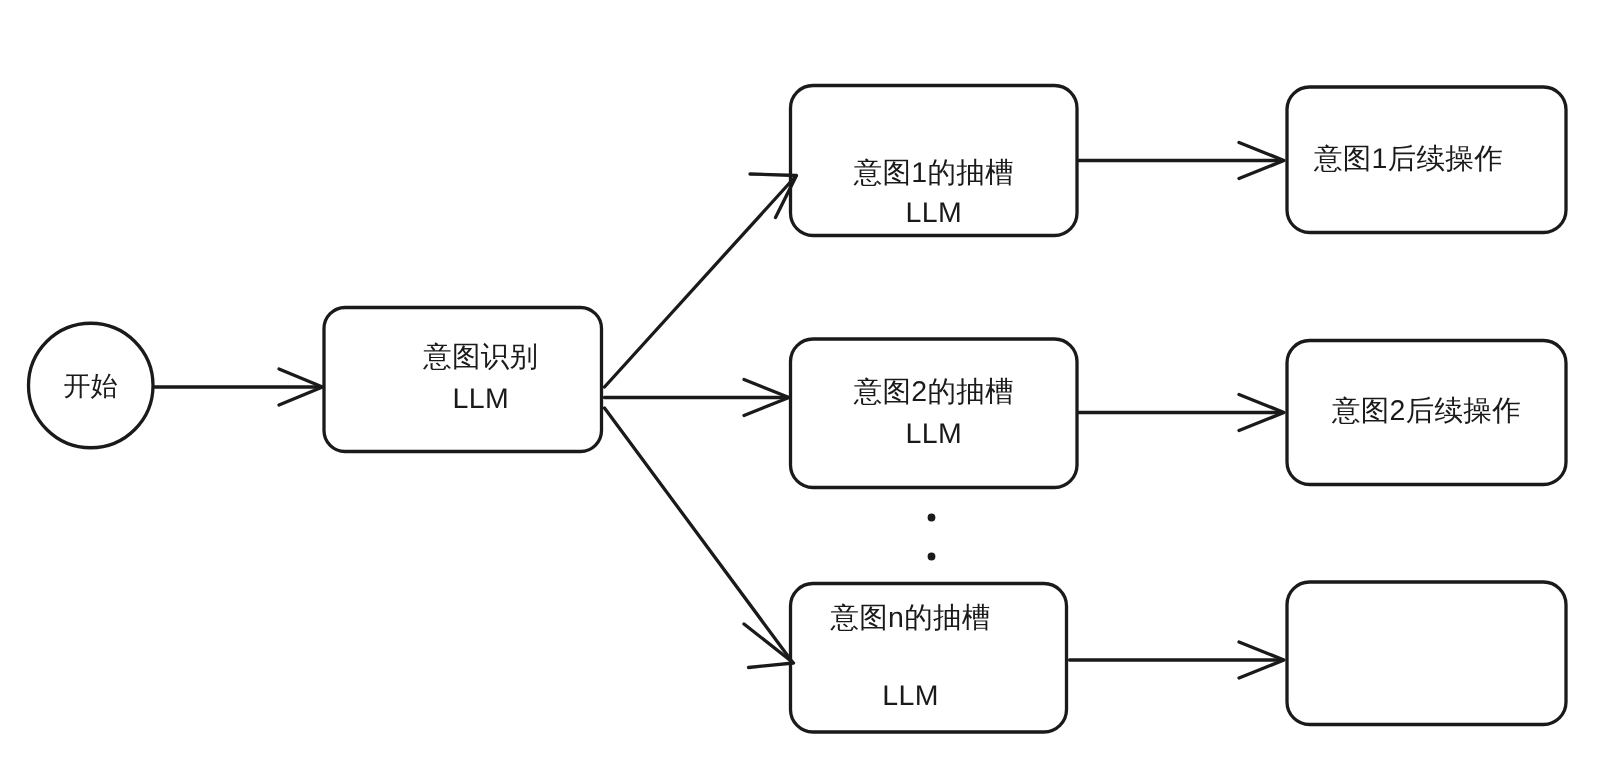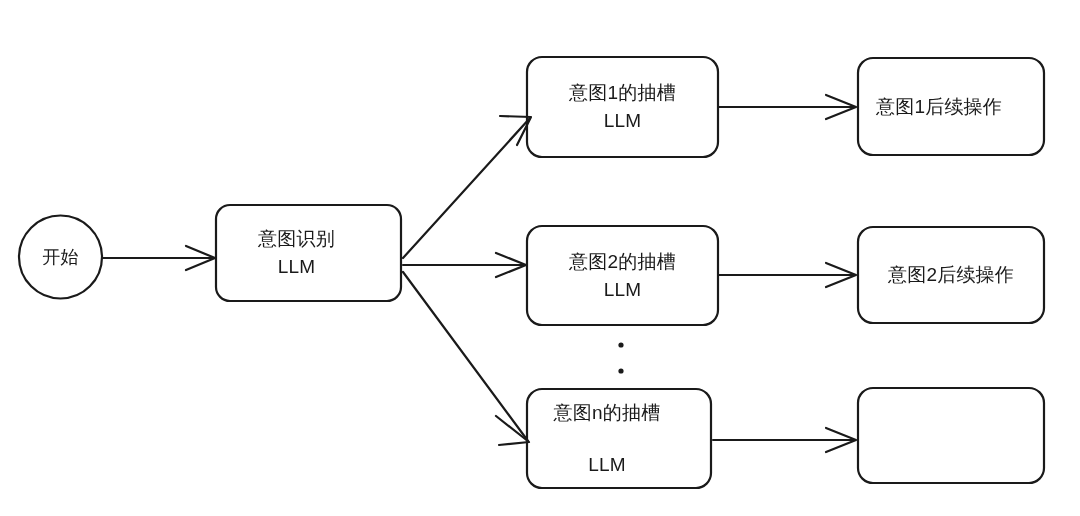--- a/index.html
+++ b/index.html
@@ -125,26 +125,26 @@
     <g>
       <circle class="ellipsis-dot" cx="621" cy="345" r="2.6"></circle>
       <circle class="ellipsis-dot" cx="621" cy="371" r="2.6"></circle>
     </g>
   </svg>
 
   <div class="node-label circle-label" style="left:19px; top:216px; width:83px; height:83px;">
     <span>开始</span>
   </div>
 
-  <div class="node-label" style="left:204px; top:205px; width:185px; height:96px;">
+  <div class="node-label" style="left:228px; top:205px; width:185px; height:96px;">
     <span>意图识别</span>
     <span class="line2">LLM</span>
   </div>
 
-  <div class="node-label" style="left:527px; top:57px; width:191px; height:100px;">
+  <div class="node-label" style="left:527px; top:57px; width:191px; height:100px;justify-content:flex-end;">
     <span>意图1的抽槽</span>
     <span class="line2">LLM</span>
   </div>
 
   <div class="node-label" style="left:527px; top:226px; width:191px; height:99px;border-radius:23px;">
     <span>意图2的抽槽</span>
     <span class="line2">LLM</span>
   </div>
 
   <div class="node-label" style="left:527px; top:389px; width:160px; height:99px;gap:24px;">

